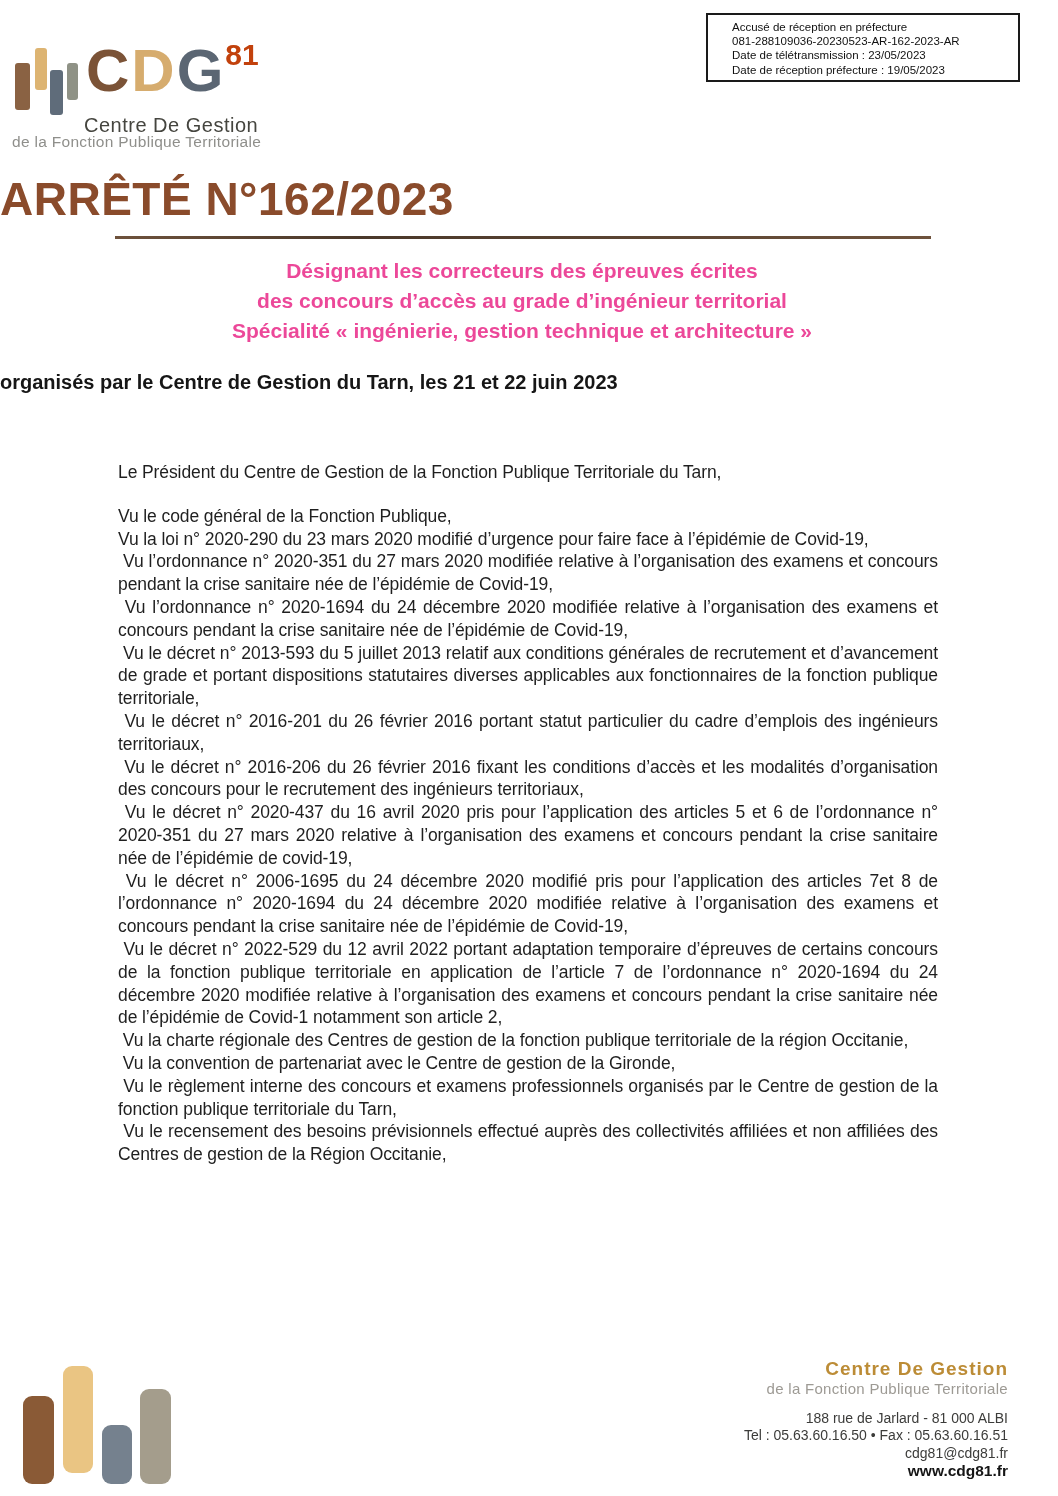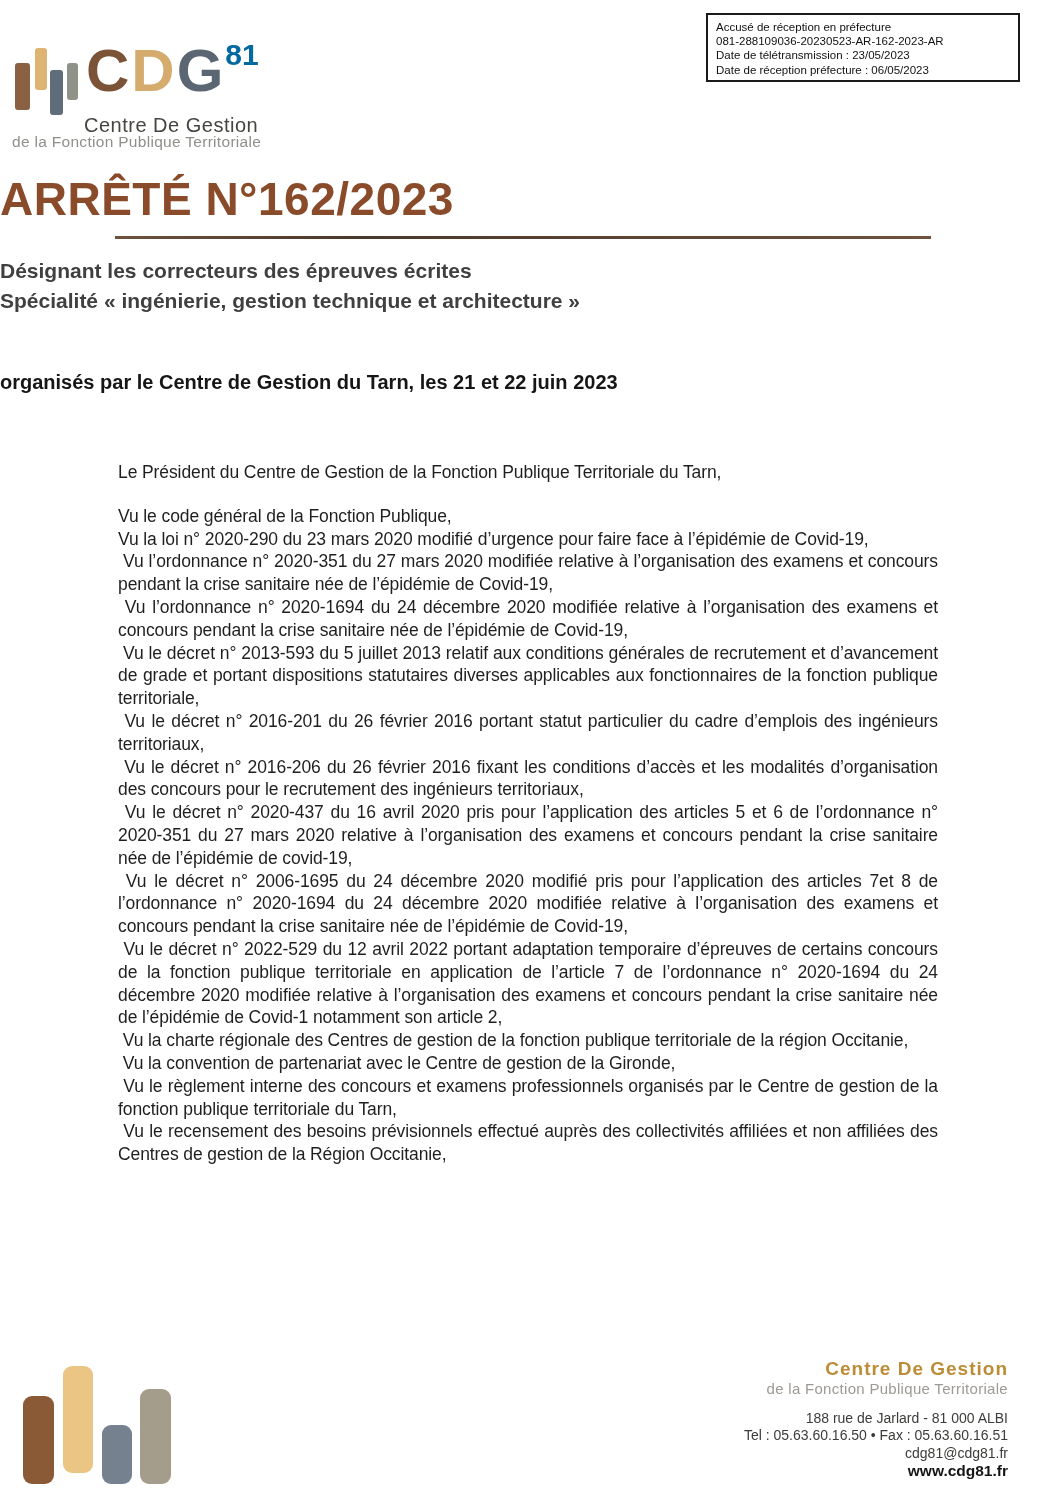--- a/index.html
+++ b/index.html
@@ -24,56 +24,56 @@
 
   .cdg-letters {
     position: absolute; left: 86px; top: 40px;
     font-size: 60px; font-weight: bold; line-height: 1;
     letter-spacing: 2px;
   }
   .cdg-c { color: #7b5337; }
   .cdg-d { color: #d6ac6e; }
   .cdg-g { color: #5b6673; }
   .cdg-sup {
-    font-size: 30px; color: #0369a1; font-weight: bold;
+    font-size: 30px; color: #c2410c; font-weight: bold;
     vertical-align: 26px; letter-spacing: 0;
   }
   .logo-org-name {
     position: absolute; left: 84px; top: 114px;
     font-size: 20px; color: #45453f; letter-spacing: 0.5px;
   }
   .logo-org-subtitle {
     position: absolute; left: 12px; top: 133px;
     font-size: 15.5px; color: #8f8f8b; letter-spacing: 0.3px;
   }
 
   
   .stamp {
     position: absolute; left: 706px; top: 13px;
     width: 314px; height: 69px;
     border: 2px solid #1a1a1a;
-    padding: 5px 8px;
+    padding: 5px 24px;
     font-size: 11.5px; line-height: 14.2px; color: #111111;
   }
 
   
   .title {
     position: absolute; left: 0; top: 172px; width: 1044px;
     font-size: 46px; font-weight: bold; color: #8a4b2b;
     letter-spacing: 0.5px;
   }
   .title-divider {
     position: absolute; left: 115px; top: 236px;
     width: 816px; height: 3px;
     background: linear-gradient(90deg, #6e523c, #4a382a 30%, #6e523c);
   }
   .subtitle {
     position: absolute; left: 0; top: 256px; width: 1044px;
-    text-align: left;
-    font-size: 21px; font-weight: bold; color: #404040;
+    text-align: center;
+    font-size: 21px; font-weight: bold; color: #ec4899;
     line-height: 30px;
   }
   .organizer {
     position: absolute; left: 0; top: 371px; width: 1044px;
     text-align: left;
     font-size: 20px; font-weight: bold; color: #161616;
   }
 
   
   .doc-body {
@@ -117,29 +117,30 @@
 
     <div class="cdg-letters"><span class="cdg-c">C</span><span class="cdg-d">D</span><span class="cdg-g">G</span><span class="cdg-sup">81</span></div>
 
     <div class="logo-org-name">Centre De Gestion</div>
     <div class="logo-org-subtitle">de la Fonction Publique Territoriale</div>
 
     <div class="stamp">
       <div>Accusé de réception en préfecture</div>
       <div>081-288109036-20230523-AR-162-2023-AR</div>
       <div>Date de télétransmission : 23/05/2023</div>
-      <div>Date de réception préfecture : 06/05/2023</div>
+      <div>Date de réception préfecture : 19/05/2023</div>
     </div>
   </div>
 
   <h1 class="title">ARRÊTÉ N°162/2023</h1>
   <div class="title-divider"></div>
 
   <div class="subtitle">
     <div>Désignant les correcteurs des épreuves écrites</div>
+    <div>des concours d’accès au grade d’ingénieur territorial</div>
     <div>Spécialité « ingénierie, gestion technique et architecture »</div>
   </div>
 
   <div class="organizer">organisés par le Centre de Gestion du Tarn, les 21 et 22 juin 2023</div>
 
   <div class="doc-body">
     <p class="intro">Le Président du Centre de Gestion de la Fonction Publique Territoriale du Tarn,</p>
     <p>Vu le code général de la Fonction Publique,</p>
     <p>Vu la loi n° 2020-290 du 23 mars 2020 modifié d’urgence pour faire face à l’épidémie de Covid-19,</p>
     <p> Vu l’ordonnance n° 2020-351 du 27 mars 2020 modifiée relative à l’organisation des examens et concours pendant la crise sanitaire née de l’épidémie de Covid-19,</p>

